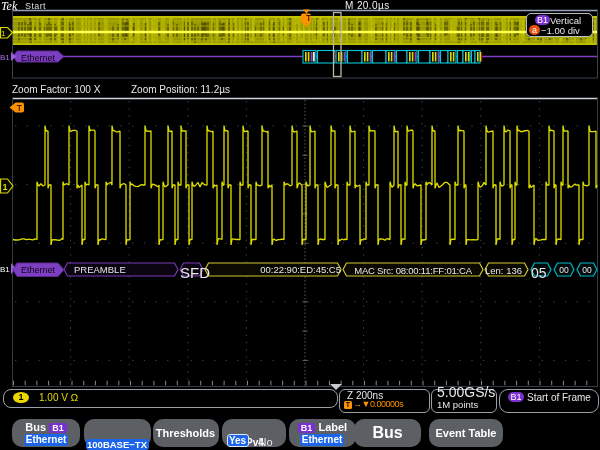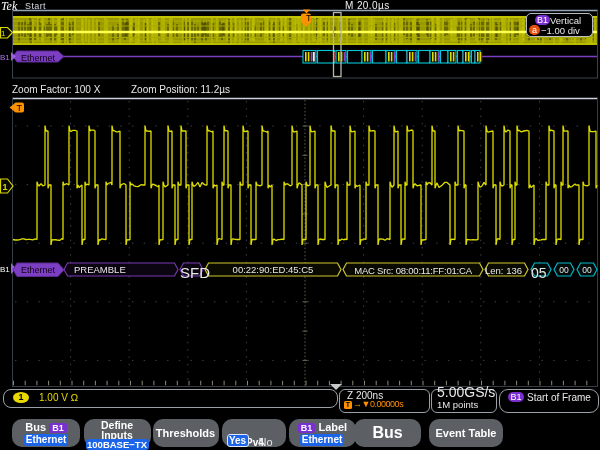--- a/index.html
+++ b/index.html
@@ -160,21 +160,21 @@
 <div class="t" style="left:541px;top:25px;font-size:9.5px">−1.00 div</div>
 
 <div class="t" style="left:12px;top:84px;font-size:10px">Zoom Factor: 100 X</div>
 <div class="t" style="left:131px;top:84px;font-size:10px">Zoom Position: 11.2µs</div>
 <div class="t" style="left:16.5px;top:103px;font-size:9px;color:#000">T</div>
 
 <div class="t" style="left:0px;top:265px;font-size:8px;color:#fff">B1</div>
 <div class="t" style="left:21px;top:264.5px;font-size:9px;color:#120418">Ethernet</div>
 <div class="t" style="left:74px;top:264px;font-size:9.5px">PREAMBLE</div>
 <div class="t" style="left:180px;top:264px;width:23px;text-align:center;font-size:15px">SFD</div>
-<div class="t" style="left:205px;top:264px;width:136px;text-align:center;font-size:9.5px">00:22:90:ED:45:C5</div>
+<div class="t" style="left:205px;top:264px;width:136px;text-align:right;font-size:9.5px">00:22:90:ED:45:C5</div>
 <div class="t" style="left:343px;top:264.5px;width:140px;text-align:center;font-size:9.5px;letter-spacing:-0.2px">MAC Src: 08:00:11:FF:01:CA</div>
 <div class="t" style="left:485px;top:264.5px;width:43px;text-align:left;font-size:9.5px">Len: 136</div>
 <div class="t" style="left:531px;top:265px;width:40px;text-align:left;font-size:14px">05</div>
 <div class="t" style="left:554px;top:265px;width:20px;text-align:center;font-size:8.5px">00</div>
 <div class="t" style="left:577px;top:265px;width:20px;text-align:center;font-size:8.5px">00</div>
 
 <div class="rbox" style="left:3px;top:389px;width:333px;height:16.5px;border-radius:8px"></div>
 <div style="position:absolute;left:13px;top:391.5px;width:16px;height:11px;background:#e8d800;border-radius:50%;color:#000;font-weight:bold;font-size:9px;text-align:center;line-height:11px">1</div>
 <div class="t" style="left:39px;top:392px;font-size:10px;color:#e8d800">1.00 V Ω</div>
 
@@ -189,21 +189,20 @@
 
 <div class="rbox" style="left:499px;top:389px;width:98px;height:22px;border-radius:9px"></div>
 <div class="t" style="left:508px;top:392px;font-size:9px;background:#7a2fd0;border-radius:6px;padding:0 2.5px;color:#fff">B1</div>
 <div class="t" style="left:527px;top:392px;font-size:10px">Start of Frame</div>
 
 <div class="btn" style="left:12px;width:68px">
   <div style="font-size:11px;margin-top:2px">Bus <span class="b1b">B1</span></div>
   <div class="chip" style="left:12px;top:15px;width:44px;height:12px;font-size:10px;line-height:12px">Ethernet</div>
 </div>
 <div class="btn" style="left:83.5px;width:67px">
-  <div style="font-size:10.5px;line-height:10px;margin-top:1px">Define<br>Inputs</div>
   <div class="chip" style="left:2px;top:20px;width:63px;height:11px;font-size:9.5px;line-height:11px">100BASE−TX</div>
 </div>
 <div class="btn" style="left:152.5px;width:66px;line-height:28px;font-size:11px">Thresholds</div>
 <div class="btn" style="left:221.5px;width:64px">
   <div style="font-size:10px;margin-top:18px">IPv4</div>
   <div class="chip" style="left:5px;top:15px;width:20px;height:11px;font-size:10px;line-height:11.5px;border:1.2px solid #e0e8f8;border-radius:3px">Yes</div>
   <div class="t" style="left:37px;top:17px;font-size:11px">No</div>
 </div>
 <div class="btn" style="left:289px;width:67px">
   <div style="font-size:11px;margin-top:2px"><span class="b1b">B1</span> Label</div>

